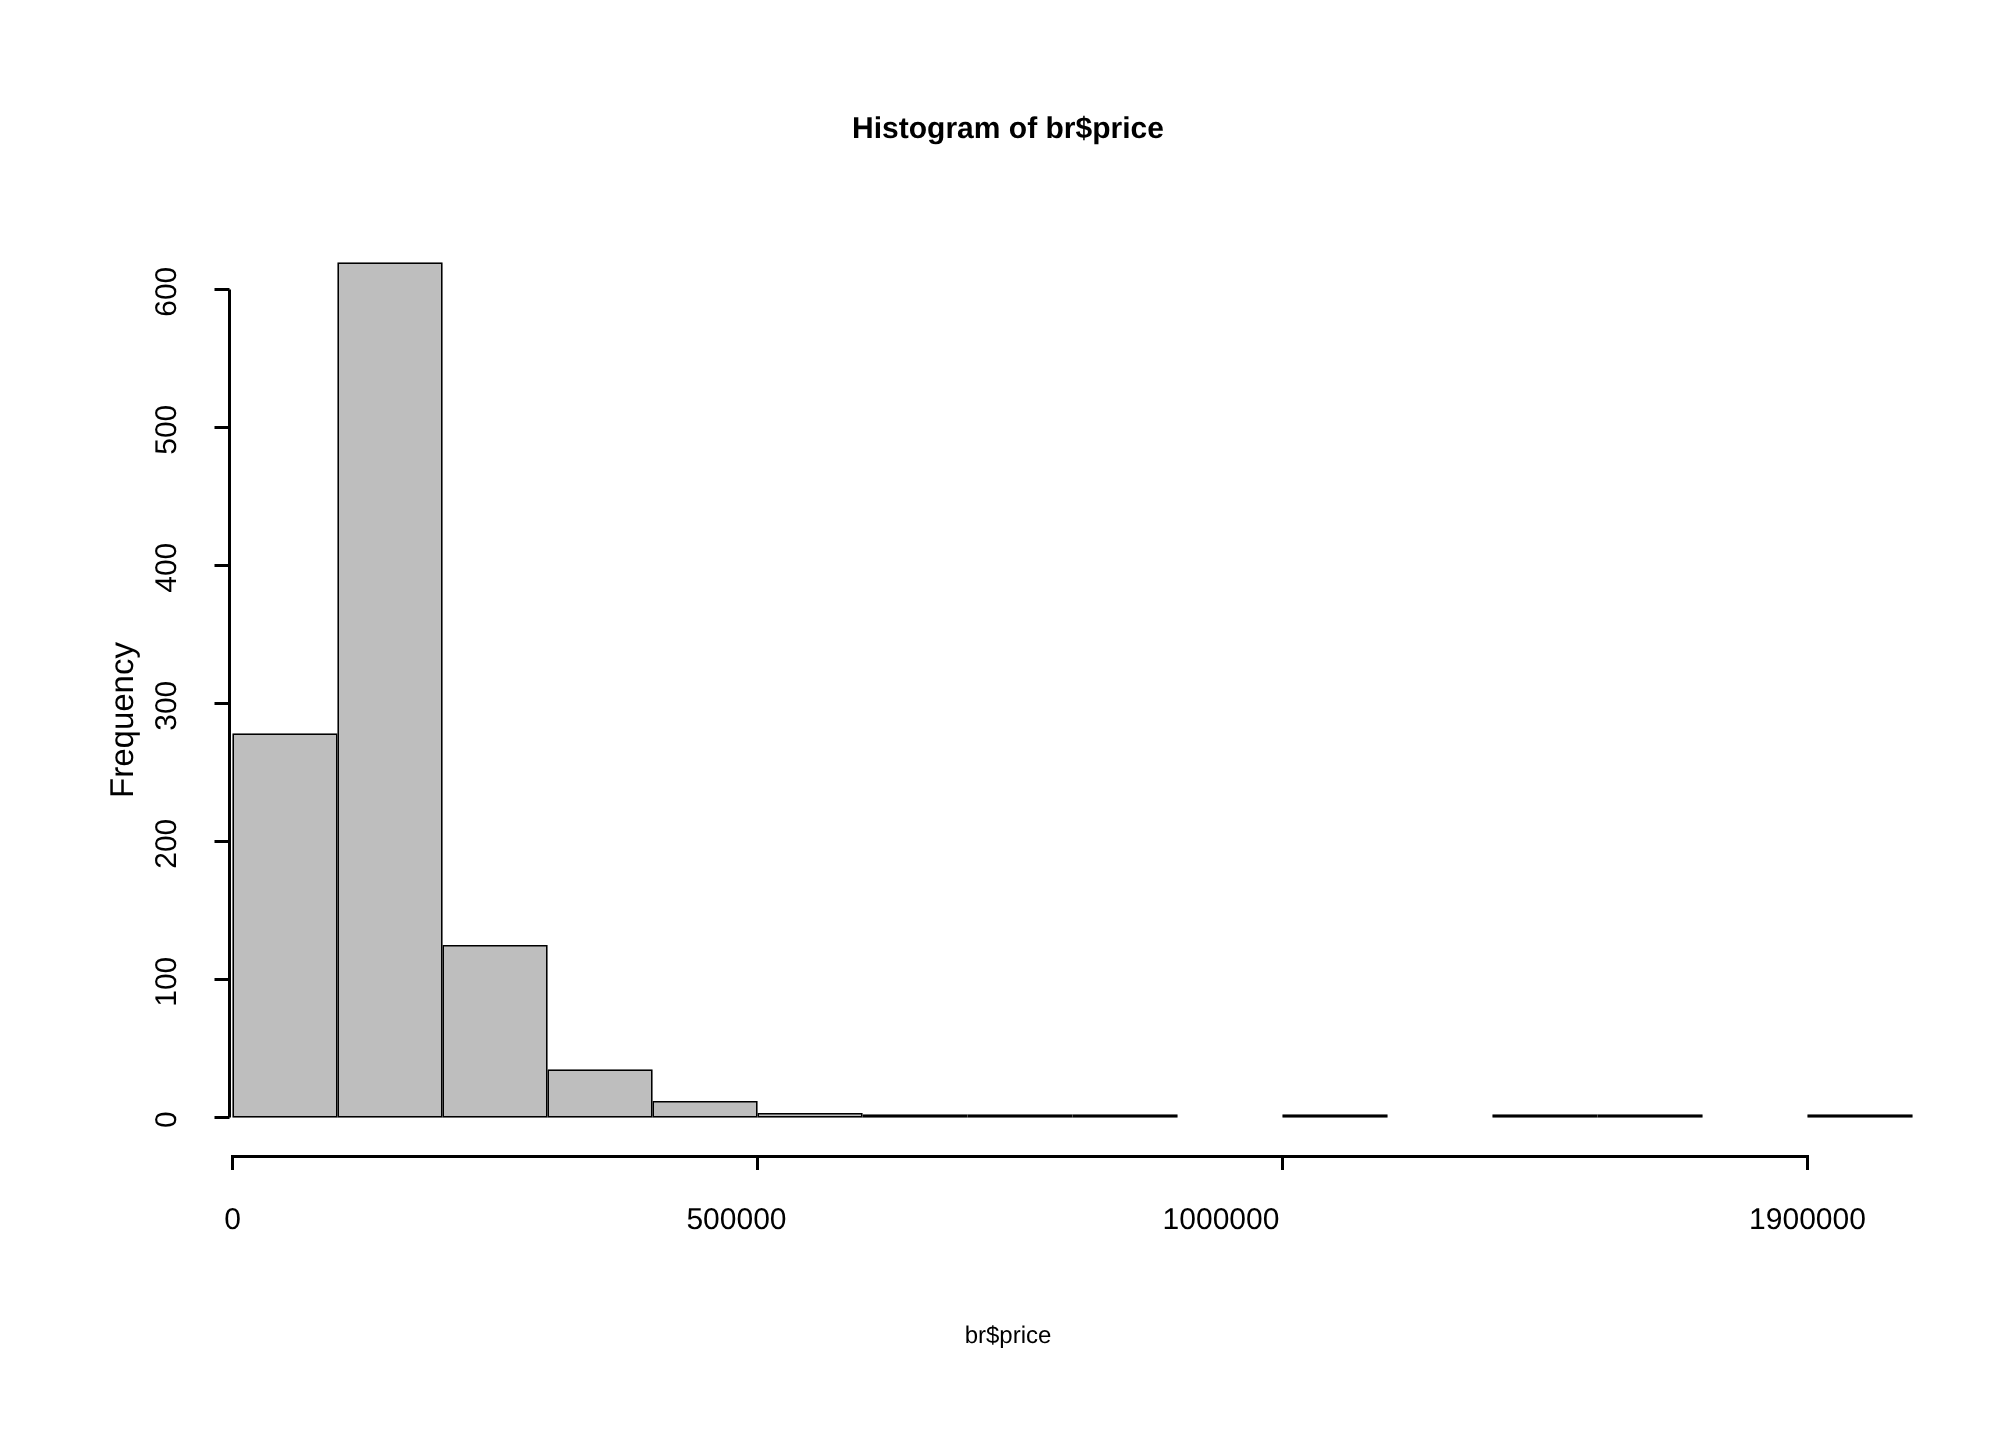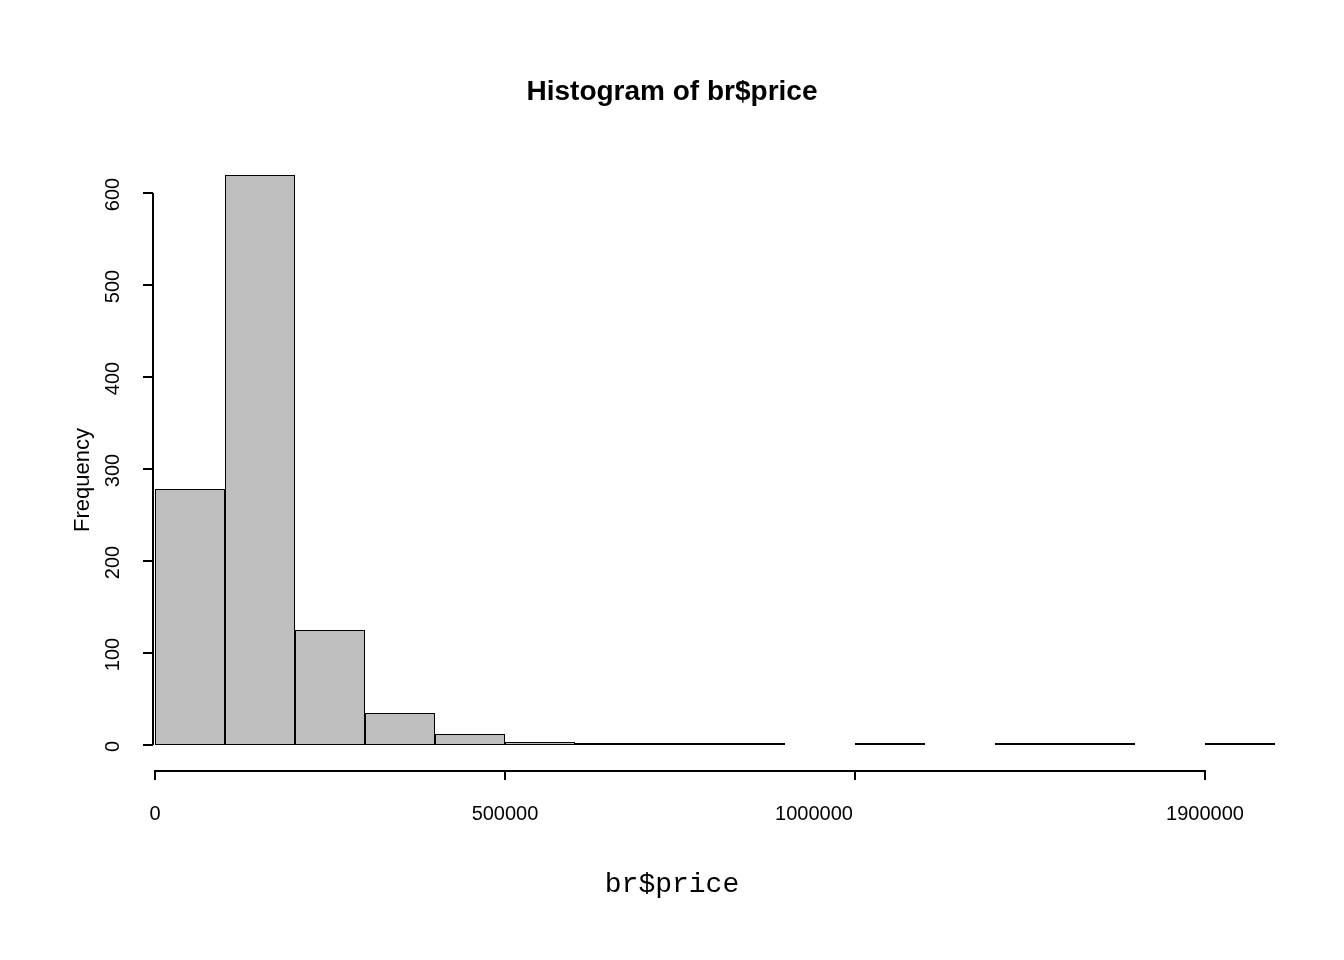--- a/index.html
+++ b/index.html
@@ -13,42 +13,41 @@
       height: 960px;
       position: relative;
       background: white;
     }
     .title {
       position: absolute;
       top: 75px;
       left: 0;
       width: 100%;
       text-align: center;
-      font-size: 28px;
+      font-size: 20px;
       font-weight: bold;
       color: black;
     }
     .ylabel {
       position: absolute;
       left: 30px;
       top: 50%;
       transform: translateY(-50%) rotate(-90deg);
       transform-origin: center;
       font-size: 22px;
       color: black;
     }
     .xlabel {
       position: absolute;
       bottom: 60px;
       left: 0;
       width: 100%;
       text-align: center;
-      font-size: 28px;
+      font-size: 16px;
       color: black;
-      font-family: Liberation Mono, monospace;
     }
     .plot-area {
       position: absolute;
       left: 155px;
       top: 175px;
       width: 1120px;
       height: 570px;
     }
     .bars {
       position: absolute;
@@ -149,19 +148,19 @@
       <div class="y-tick" style="top: 284.323px;"></div>
       <div class="y-tick-label" style="left: 82px; top: 275.323px;">500</div>
       <div class="y-tick" style="top: 192.387px;"></div>
       <div class="y-tick-label" style="left: 82px; top: 183.387px;">600</div>
     </div>
   <div id="x-axis-elements">
       <div class="x-axis-line" style="left: 155px; width: 1050px;"></div>
       <div class="x-tick" style="left: 154px;"></div>
       <div class="x-tick-label" style="left: 155px;">0</div>
       <div class="x-tick" style="left: 504px;"></div>
-      <div class="x-tick-label" style="left: 505px;">500000</div>
+      <div class="x-tick-label" style="left: 491px;">500000</div>
       <div class="x-tick" style="left: 854px;"></div>
       <div class="x-tick-label" style="left: 814px;">1000000</div>
       <div class="x-tick" style="left: 1204px;"></div>
       <div class="x-tick-label" style="left: 1205px;">1900000</div>
     </div>
 </div>
 
 </body></html>

